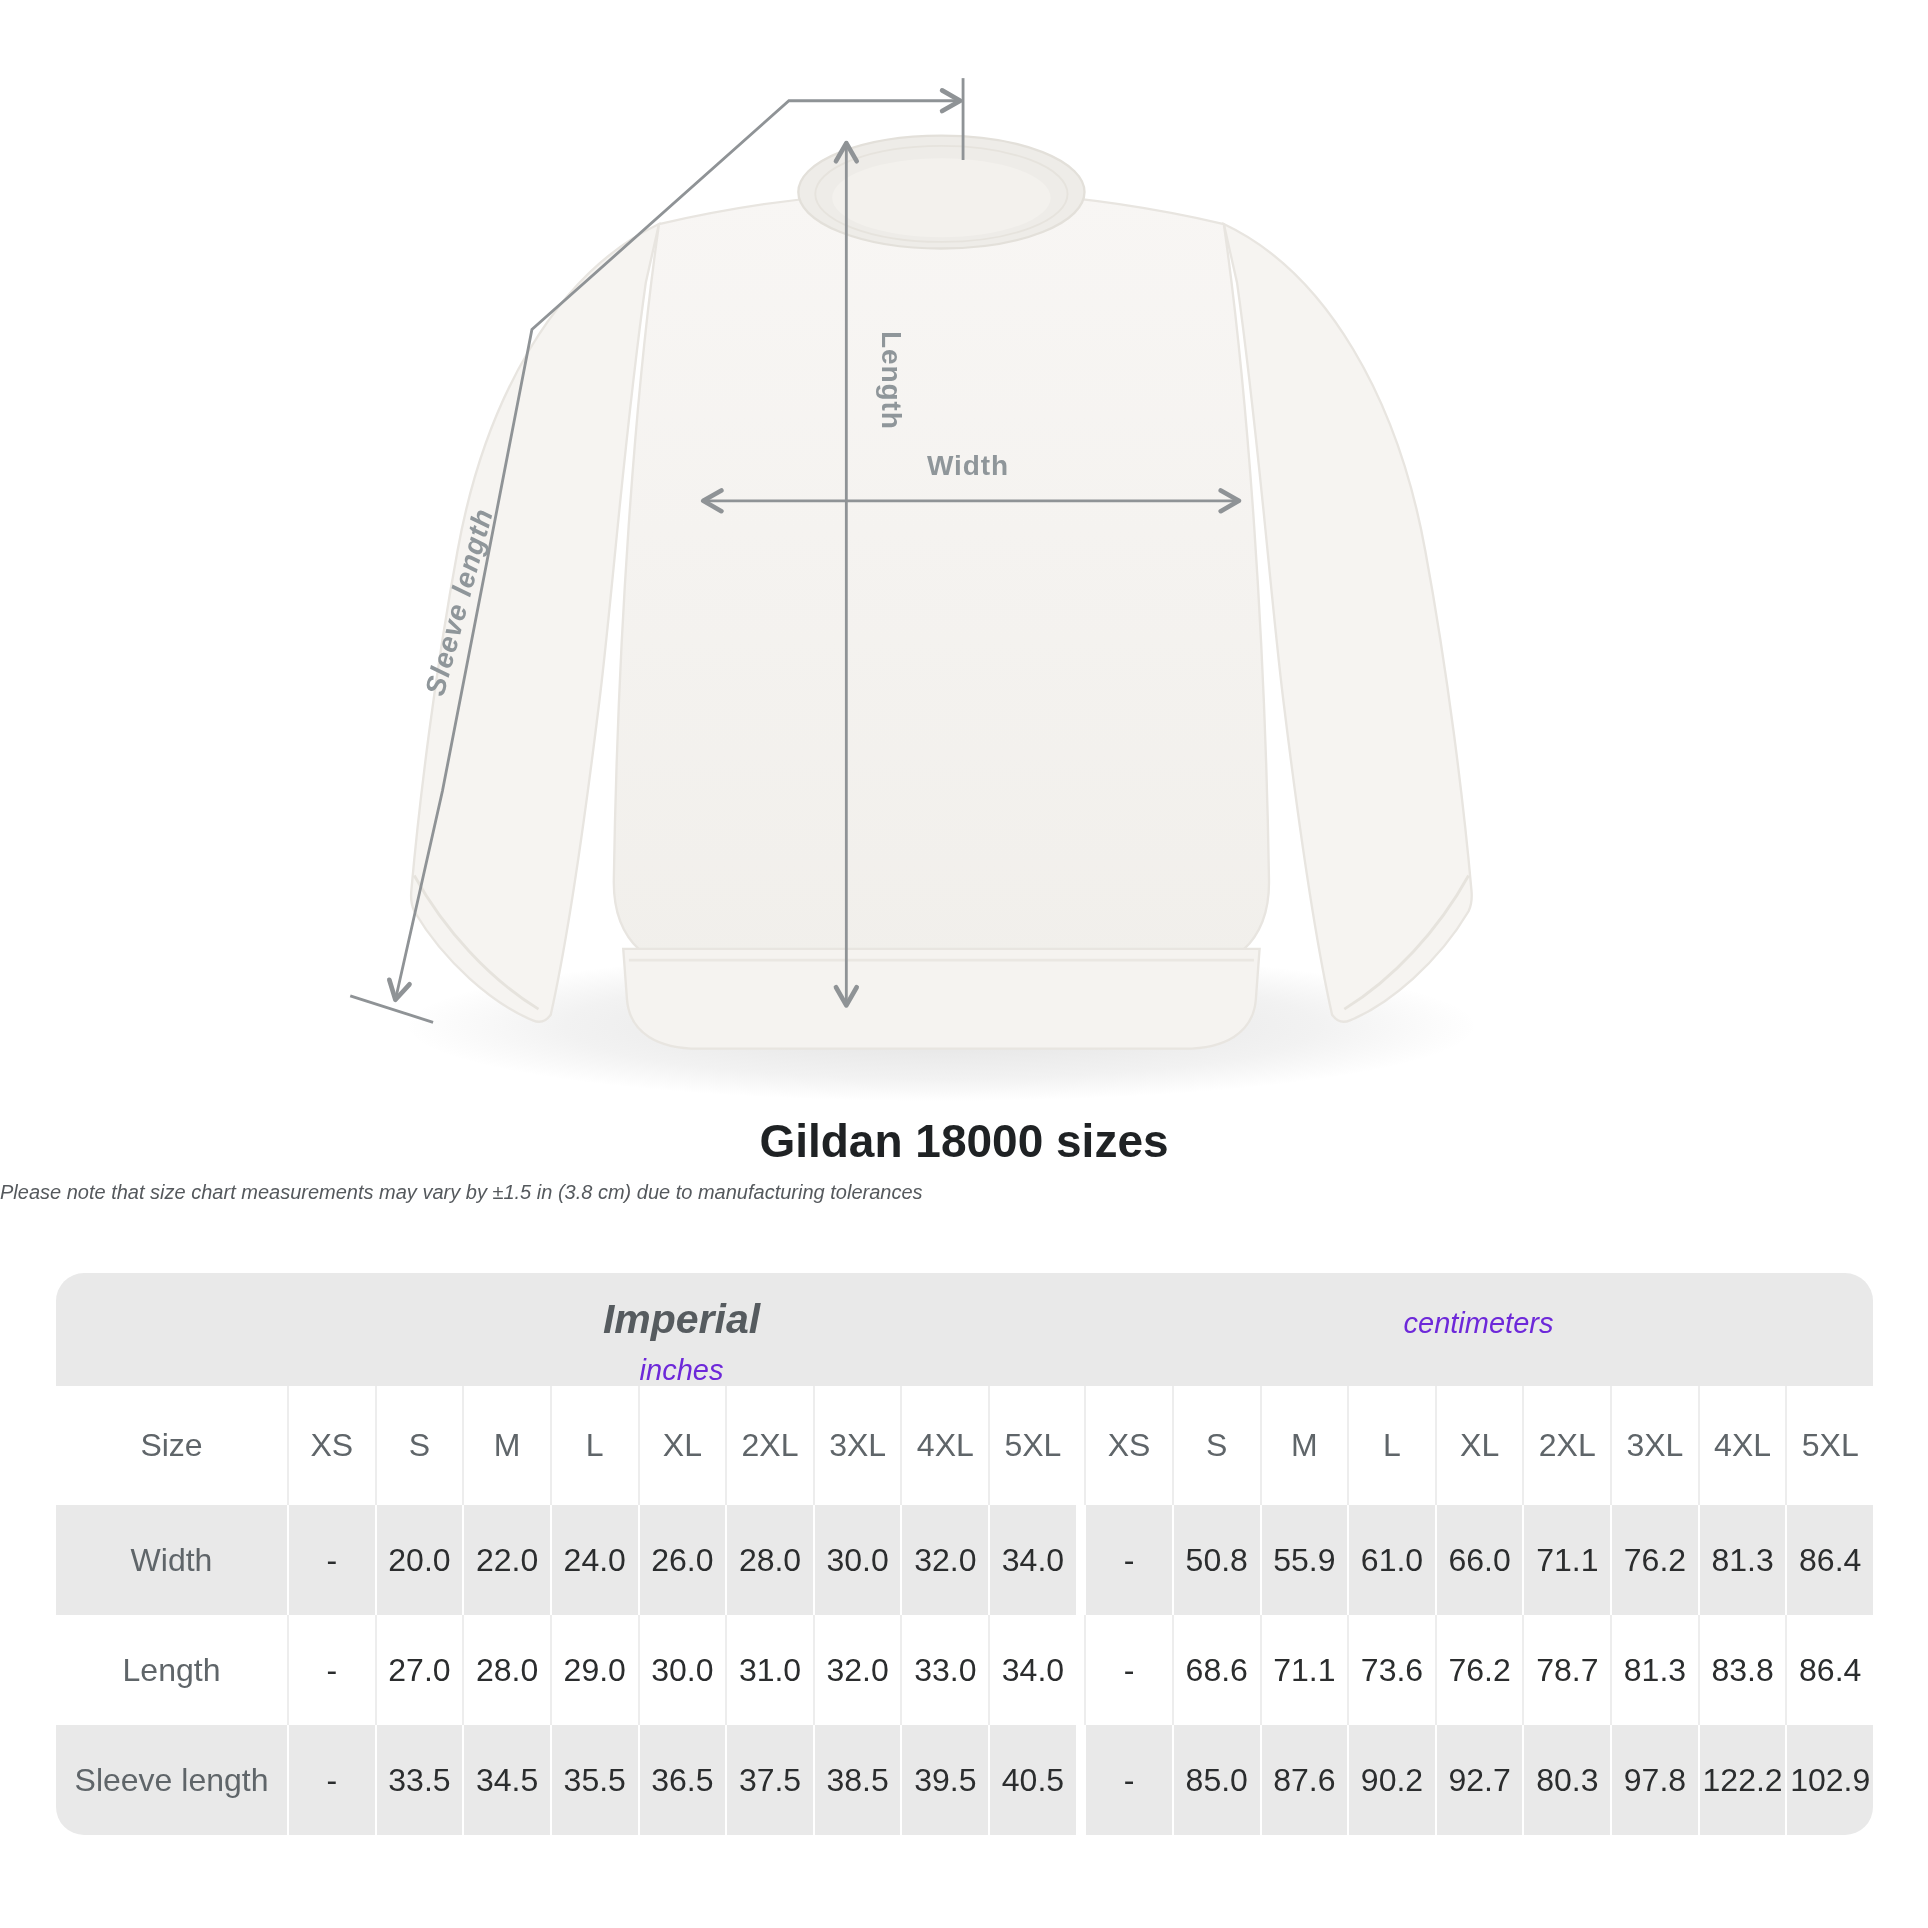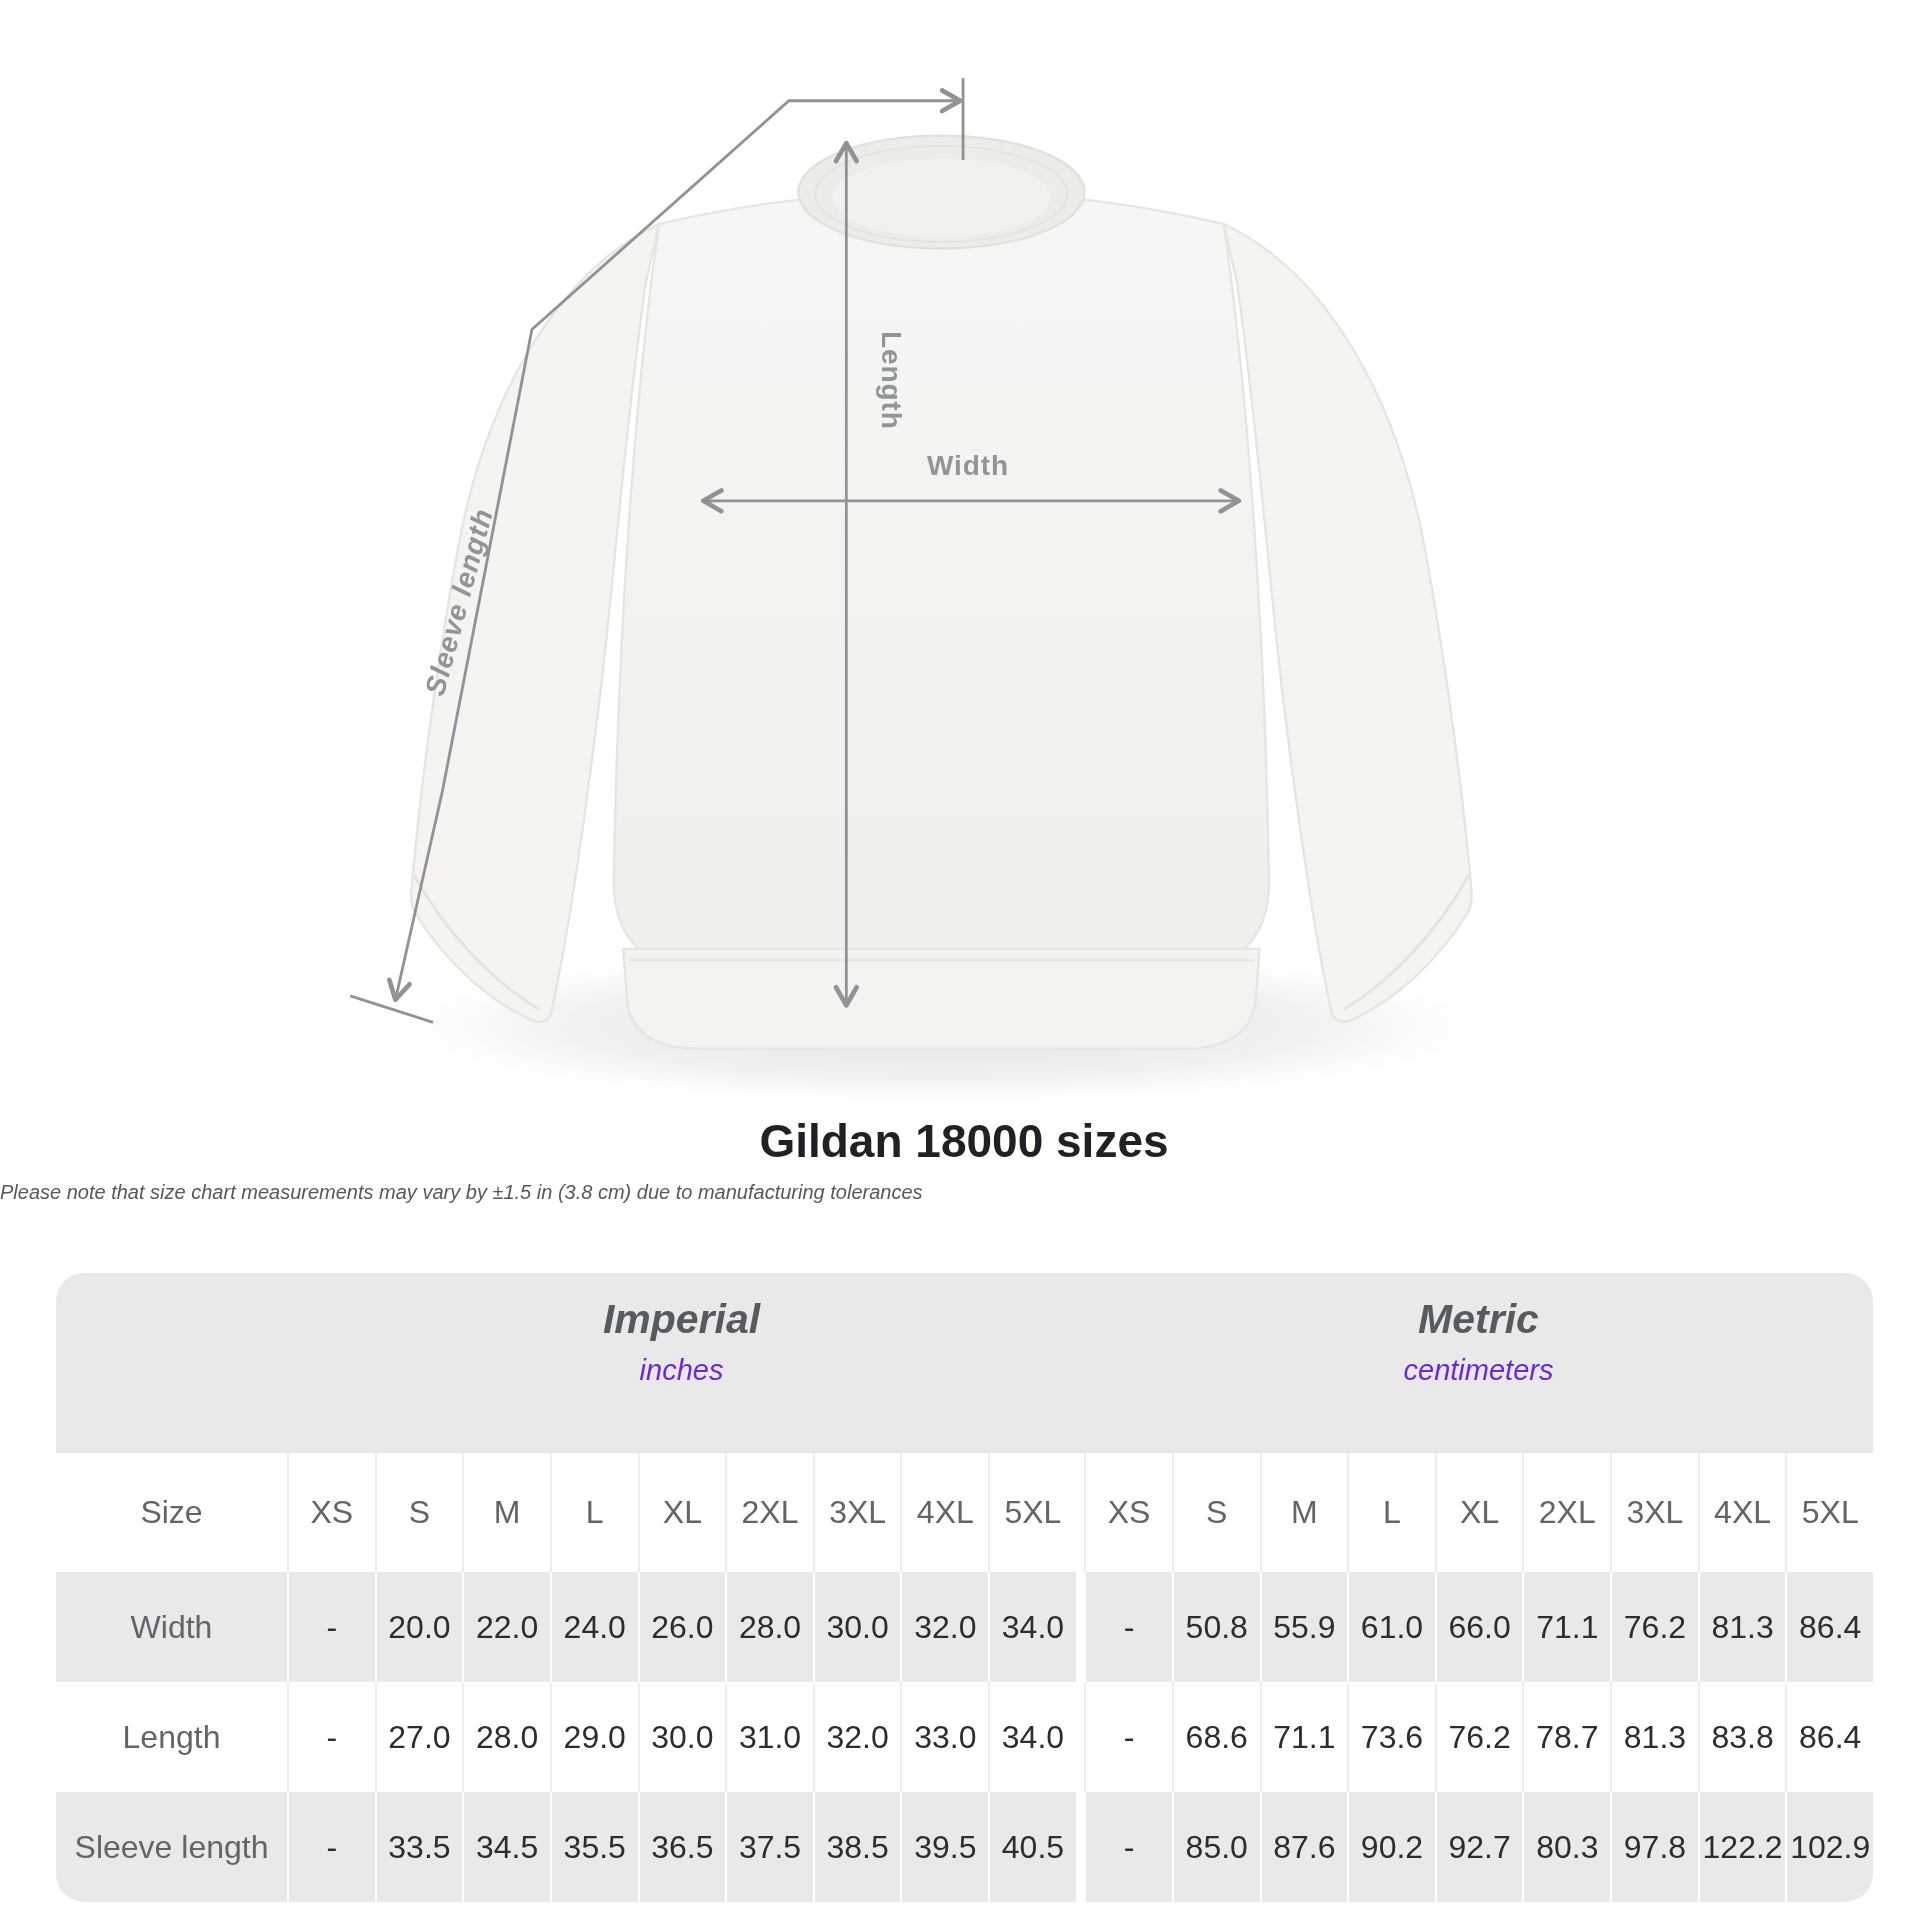--- a/index.html
+++ b/index.html
@@ -14,21 +14,21 @@
 
   
   #page-title{position:absolute;left:0;top:1114px;width:1928px;text-align:center;
               font-size:46px;font-weight:bold;color:#1f2224;}
   #tolerance-note{position:absolute;left:0;top:1181px;width:1928px;text-align:left;
               font-size:20px;font-style:italic;color:#55595d;}
 
   
   #size-table{position:absolute;left:56px;top:1273px;width:1817px;border-radius:28px;
               overflow:hidden;}
-  #group-band{position:relative;height:180px;background:#e9e9e9;}
+  #group-band{position:relative;height:113px;background:#e9e9e9;}
   .group{position:absolute;top:22.6px;text-align:center;}
   #group-imperial{left:231px;width:789px;}
   #group-metric{left:1028px;width:789px;}
   .gname{font-size:41px;font-weight:bold;font-style:italic;color:#565b5f;}
   .gunit{font-size:29px;font-style:italic;color:#6d28d9;margin-top:11.3px;}
 
   .trow{display:flex;width:100%;}
   .trow.header{height:119px;}
   .trow.data{height:110px;}
   .trow .c{flex:1;display:flex;align-items:center;justify-content:center;
@@ -118,21 +118,20 @@
   <div id="page-title">Gildan 18000 sizes</div>
   <div id="tolerance-note">Please note that size chart measurements may vary by ±1.5 in (3.8 cm) due to manufacturing tolerances</div>
 
   <div id="size-table">
     <div id="group-band">
       <div id="group-imperial" class="group">
         <div class="gname">Imperial</div>
         <div class="gunit">inches</div>
       </div>
       <div id="group-metric" class="group">
-        <div class="gname">Metric</div>
         <div class="gunit">centimeters</div>
       </div>
     </div>
     <div>
         <div class="trow header row-white">
           <div class="c label hdr">Size</div>
           <div class="c hdr">XS</div>
           <div class="c hdr">S</div>
           <div class="c hdr">M</div>
           <div class="c hdr">L</div>

